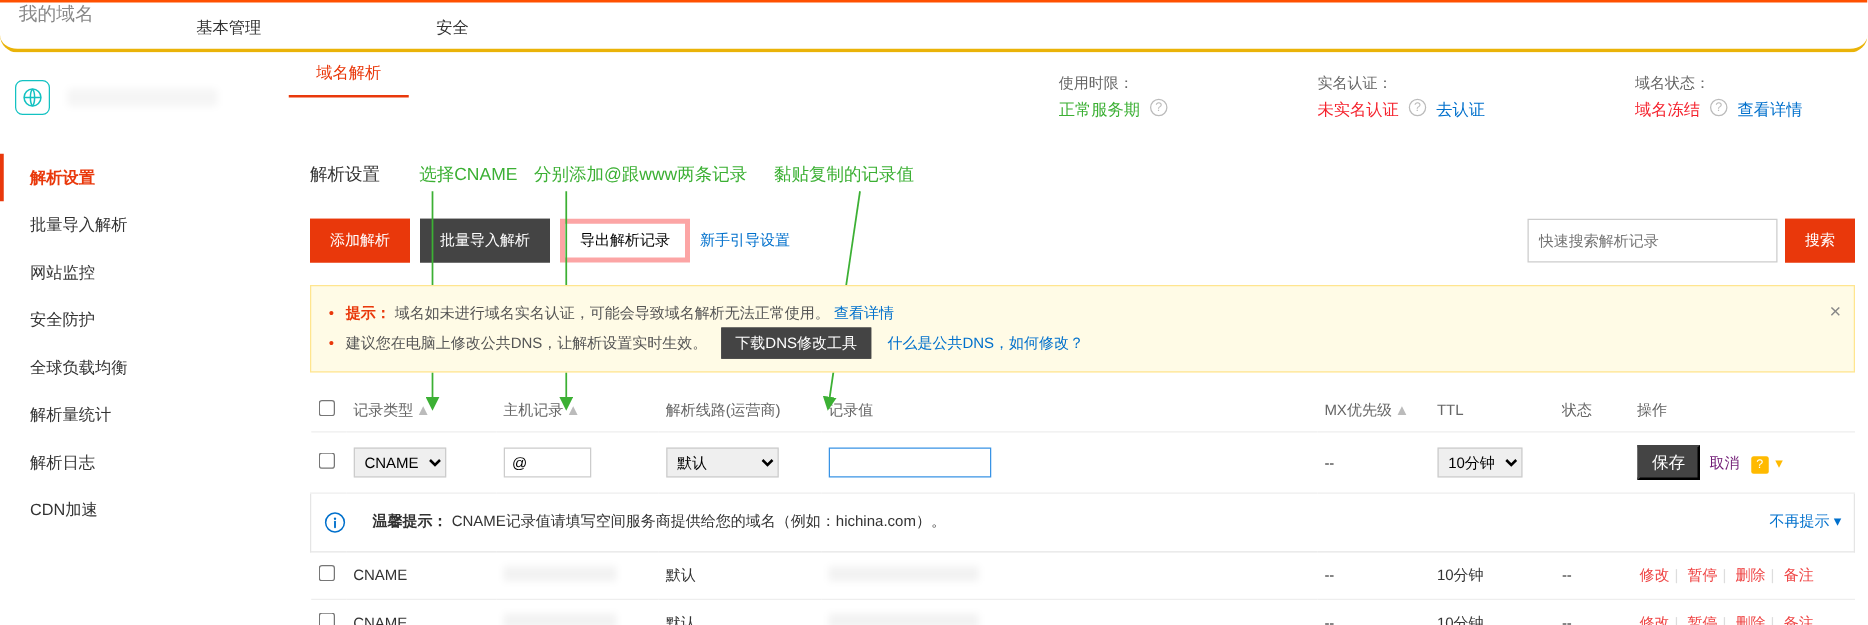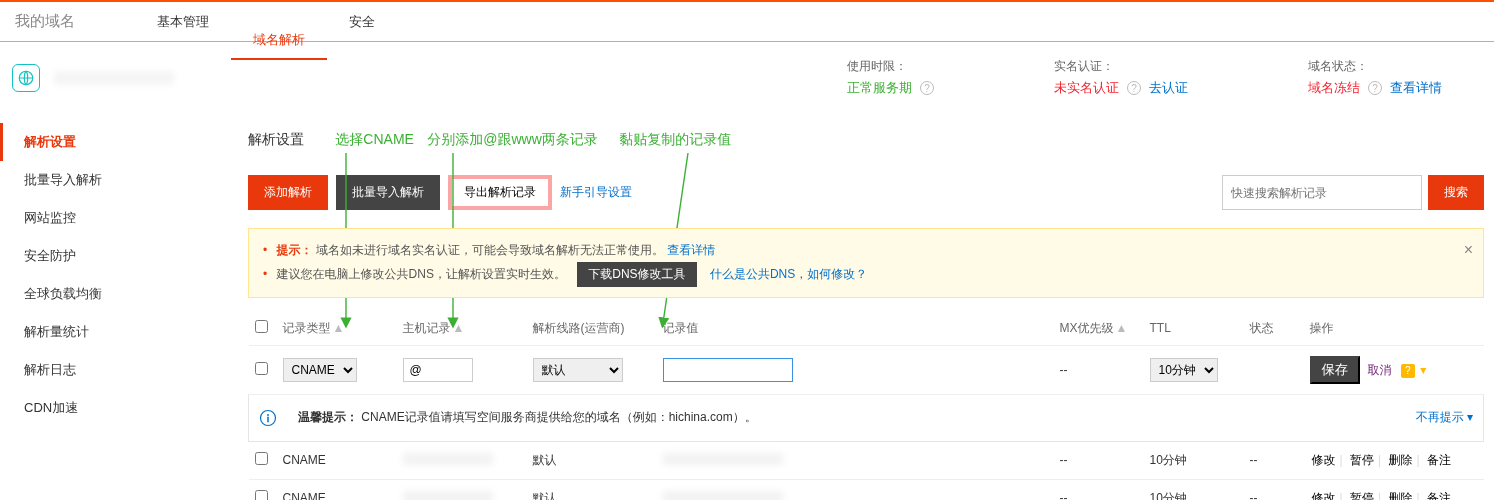--- a/index.html
+++ b/index.html
@@ -1,28 +1,28 @@
 <!DOCTYPE html>
 <html><head>
 <meta charset="utf-8">
 <style>
 * { box-sizing: border-box; margin: 0; padding: 0; }
 body { font-family: "Microsoft YaHei","PingFang SC",Arial,sans-serif; font-size: 12px; color: #333; background: #fff; width: 1494px; }
 .topline { height: 2px; background: #ff5000; }
-.top-tabs { display: flex; align-items: center; border-bottom: 1px solid #eab308; padding: 0 10px; height: 40px; }
+.top-tabs { display: flex; align-items: flex-start; border-bottom: 3px solid #eab308; padding: 0 10px; height: 40px; border-radius: 14px; }
 .brand { font-size: 15px; color: #888; margin-right: 60px; padding-left: 5px;}
 .top-tab { padding: 0 22px; height: 40px; line-height: 40px; cursor: pointer; color: #333; font-size: 13px;}
 .top-tab.active { color: #e9380b; border-bottom: 2px solid #e9380b; margin-top: 36px; }
 .summary-bar { display: flex; align-items: center; padding: 16px 12px 16px 12px; }
 .summary-icon { width: 28px; height: 28px; border: 1px solid #13c2c2; border-radius: 6px; display: flex; align-items: center; justify-content: center; color: #13c2c2; margin-right: 14px;}
 .summary-icon svg { width: 18px; height: 18px; }
 .blurred { filter: blur(3px); color: #bbb; width: 120px; height: 14px; background: rgba(0,0,0,0.04); border-radius: 2px;}
 .summary-right { margin-left: auto; display: flex; gap: 120px; padding-right: 40px;}
 .metric .metric-label { font-size: 12px; color: #666; margin-bottom: 4px; white-space: nowrap; display: flex; align-items: center; gap:4px;}
-.metric .metric-value { font-size: 13px; display: flex; align-items: center; gap: 8px; }
+.metric .metric-value { font-size: 13px; display: flex; align-items: flex-start; gap: 8px; }
 .green { color: #3cb034; }
 .red { color: #f5222d; }
 .link { color: #0070cc; cursor: pointer; text-decoration: none;}
 .content-row { display: flex; align-items: flex-start; }
 .sidebar { width: 200px; border-right: none; padding-top: 10px; }
 .side-item { padding: 10px 24px; cursor: pointer; color: #333; font-size: 13px;}
 .side-item.active { color: #e9380b; border-left: 3px solid #e9380b; font-weight: 600; padding-left: 21px;}
 .main { flex: 1; padding: 18px 10px 0 48px; position: relative; }
 .page-title { font-size: 14px; color: #333; margin-bottom: 26px; display:inline-block;}
 .annot { display: inline-block; color: #3cb034; font-size: 14px; position: relative;}
@@ -45,21 +45,21 @@
 .table th { text-align: left; font-weight: normal; color: #666; font-size: 12px; padding: 8px 6px; border-bottom: 1px solid #eee;}
 .table td { padding: 10px 6px; border-bottom: 1px solid #eee; vertical-align: middle; font-size: 12px;}
 .table th .sort { margin-left: 2px; color: #bbb;}
 .sel { border: 1px solid #ccc; height: 24px; padding: 0 4px; font-size:12px; }
 .inp { border: 1px solid #ccc; height: 24px; padding: 0 6px; width: 70px; font-size:12px; }
 .inp-long { width: 130px; border-color:#3893e5;}
 .tip-row td { padding: 14px 10px; background: #fff; border: 1px solid #e5e5e5;}
 .info-icon { width: 18px; height: 18px; display:inline-flex; align-items:center; justify-content:center; margin-right:10px; vertical-align:middle;}
 .nohint { color: #0070cc; cursor:pointer;}
 .row-blur { filter: blur(3px); color:#aaa; display:inline-block; width:90px; height:12px; background:rgba(0,0,0,0.05);}
-.ops a { color: #000000; margin: 16px 2px; text-decoration: none; cursor:pointer;}
+.ops a { color: #ef4444; margin: 16px 2px; text-decoration: none; cursor:pointer;}
 .ops .sep { color: #ddd; margin: 0 2px;}
 .cancel-link { color:#701a75; cursor:pointer; margin-left:4px;}
 .help-icon { display:inline-block; width:14px; height:14px; background:#ffba00; color:#fff; border-radius:2px; text-align:center; line-height:14px; font-size:10px; margin-left:6px; cursor:pointer;}
 .q-icon { display:inline-flex; width:14px; height:14px; border:1px solid #bbb; color:#bbb; border-radius:50%; align-items:center; justify-content:center; font-size:10px;}
 svg.arrow-svg { position:absolute; overflow:visible; }
 </style>
 </head>
 <body>
 
 <div class="topline"></div>

